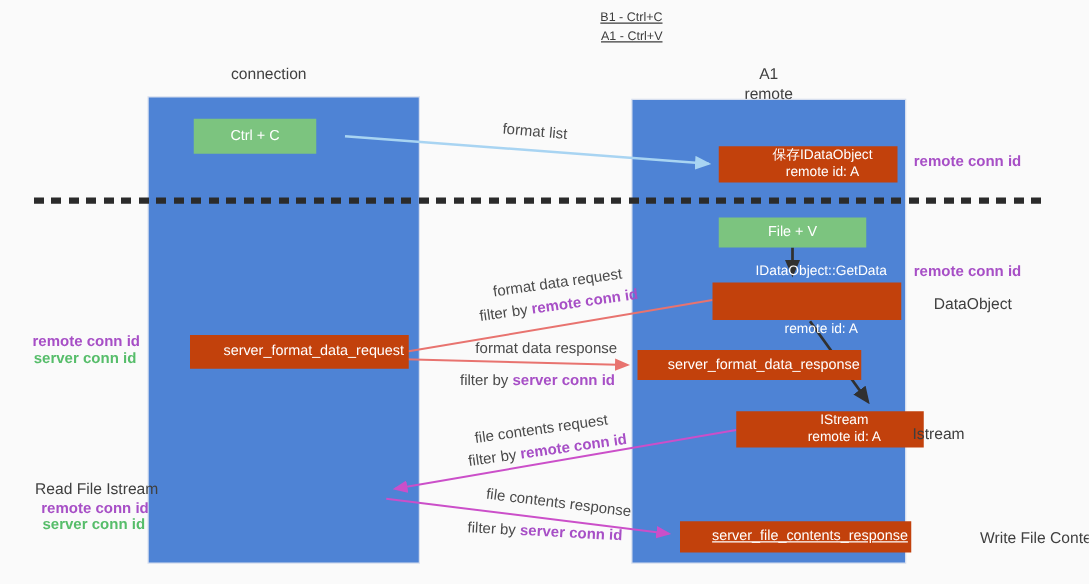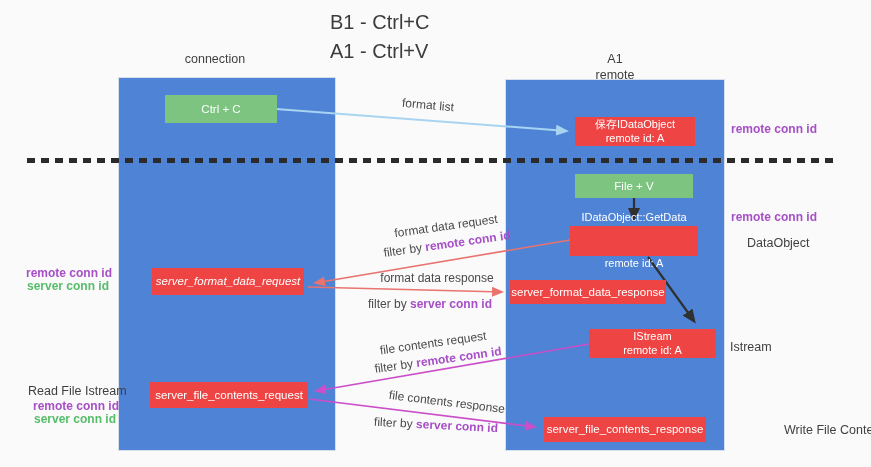--- a/index.html
+++ b/index.html
@@ -1,38 +1,38 @@
 <!DOCTYPE html>
 <html><head>
 <meta charset="utf-8">
 <style>
   html,body{margin:0;padding:0;}
   body{background:#fafafa;font-family:"Liberation Sans","DejaVu Sans",sans-serif;}
   #stage{position:relative;width:871px;height:467px;background:#fafafa;overflow:hidden;}
 
-  .title{position:absolute;left:330px;top:8px;width:200px;text-align:left;
-         font-size:20px;line-height:1.45;color:#3c3c3c;}
+  .title{position:absolute;left:330px;top:8px;width:200px;text-align:right;
+         font-size:10px;line-height:1.45;color:#3c3c3c;text-decoration:underline;}
 
   .col-header{position:absolute;top:52px;width:200px;text-align:center;
               font-size:12.5px;line-height:1.25;color:#3f3f3f;}
   .col-header.left{left:115px;}
   .col-header.right{left:515px;}
 
   .column{position:absolute;background:#4e83d5;box-shadow:0 0 0 1px rgba(185,200,230,.55);}
   .column.left{left:119px;top:78px;width:216px;height:372px;}
   .column.right{left:506px;top:80px;width:218px;height:370px;}
 
   .dashed-line{position:absolute;left:27px;top:158px;width:806px;height:5px;
     background:repeating-linear-gradient(90deg,#2b2b2b 0 8px,transparent 8px 14px);}
 
   .node{position:absolute;display:flex;flex-direction:column;align-items:center;
         justify-content:center;color:#ffffff;text-align:center;font-size:11.5px;
         line-height:1.25;white-space:nowrap;}
   .node.green{background:#7cc47f;}
-  .node.orange{background:#ef4444;}
+  .node.orange{background:#c2410c;padding-left:23px;}
 
   .lbl{position:absolute;white-space:nowrap;font-size:12.5px;color:#3f3f3f;}
   .lbl.purple{color:#a74fc6;font-weight:bold;font-size:12px;}
   .lbl.green{color:#56bd6a;font-weight:bold;font-size:12px;}
 
   .alabel{position:absolute;white-space:nowrap;font-size:12px;color:#4a4a4a;
           transform:translate(-50%,-50%) rotate(var(--r,0deg));}
   .alabel .key{color:#a74fc6;font-weight:bold;}
 
   svg.overlay{position:absolute;left:0;top:0;pointer-events:none;}
@@ -77,49 +77,46 @@
     </defs>
     <line x1="276" y1="109" x2="567" y2="131" stroke="#a8d4f2" stroke-width="2" marker-end="url(#m-blue)"></line>
     <line x1="570" y1="240" x2="315" y2="283" stroke="#e8736f" stroke-width="1.6" marker-end="url(#m-red)"></line>
     <line x1="308" y1="287" x2="502" y2="292" stroke="#e8736f" stroke-width="1.6" marker-end="url(#m-red)"></line>
     <line x1="634" y1="198" x2="634" y2="219" stroke="#303030" stroke-width="2.2" marker-end="url(#m-black)"></line>
     <line x1="648" y1="257" x2="694" y2="321" stroke="#303030" stroke-width="2.2" marker-end="url(#m-black)"></line>
     <line x1="589" y1="344" x2="316" y2="391" stroke="#cb4fc9" stroke-width="1.6" marker-end="url(#m-magenta)"></line>
     <line x1="309" y1="399" x2="535" y2="427" stroke="#cb4fc9" stroke-width="1.6" marker-end="url(#m-magenta)"></line>
   </svg>
 
-  <div class="node green" style="left:165px;top:95px;width:112px;height:28px;">
+  <div class="node green" style="left:155px;top:95px;width:98px;height:28px;">
     <div>Ctrl + C</div>
   </div>
-  <div class="node orange" style="left:152px;top:268px;width:152px;height:27px;font-style:italic;">
+  <div class="node orange" style="left:152px;top:268px;width:152px;height:27px;">
     <div>server_format_data_request</div>
-  </div>
-  <div class="node orange" style="left:150px;top:382px;width:158px;height:26px;">
-    <div>server_file_contents_request</div>
   </div>
 
   <div class="node orange" style="left:575px;top:117px;width:120px;height:29px;font-size:11px;">
     <div>保存IDataObject</div>
     <div>remote id: A</div>
   </div>
   <div class="node green" style="left:575px;top:174px;width:118px;height:24px;">
     <div>File + V</div>
   </div>
   <div class="node orange" style="left:570px;top:226px;width:128px;height:30px;font-size:11px;gap:32px;">
     <div>IDataObject::GetData</div>
     <div>remote id: A</div>
   </div>
   <div class="node orange" style="left:510px;top:280px;width:156px;height:24px;">
     <div>server_format_data_response</div>
   </div>
   <div class="node orange" style="left:589px;top:329px;width:127px;height:29px;font-size:11px;">
     <div>IStream</div>
     <div>remote id: A</div>
   </div>
-  <div class="node orange" style="left:544px;top:417px;width:162px;height:25px;">
+  <div class="node orange" style="left:544px;top:417px;width:162px;height:25px;text-decoration:underline;">
     <div>server_file_contents_response</div>
   </div>
 
   <div class="lbl purple" style="left:731px;top:122px;">remote conn id</div>
   <div class="lbl purple" style="left:731px;top:210px;">remote conn id</div>
   <div class="lbl" style="left:730px;top:236px;margin-left:17px;">DataObject</div>
   <div class="lbl" style="left:730px;top:340px;">Istream</div>
   <div class="lbl" style="left:736px;top:423px;margin-left:48px;">Write File Contents</div>
 
   <div class="lbl purple" style="left:26px;top:266px;">remote conn id</div>

